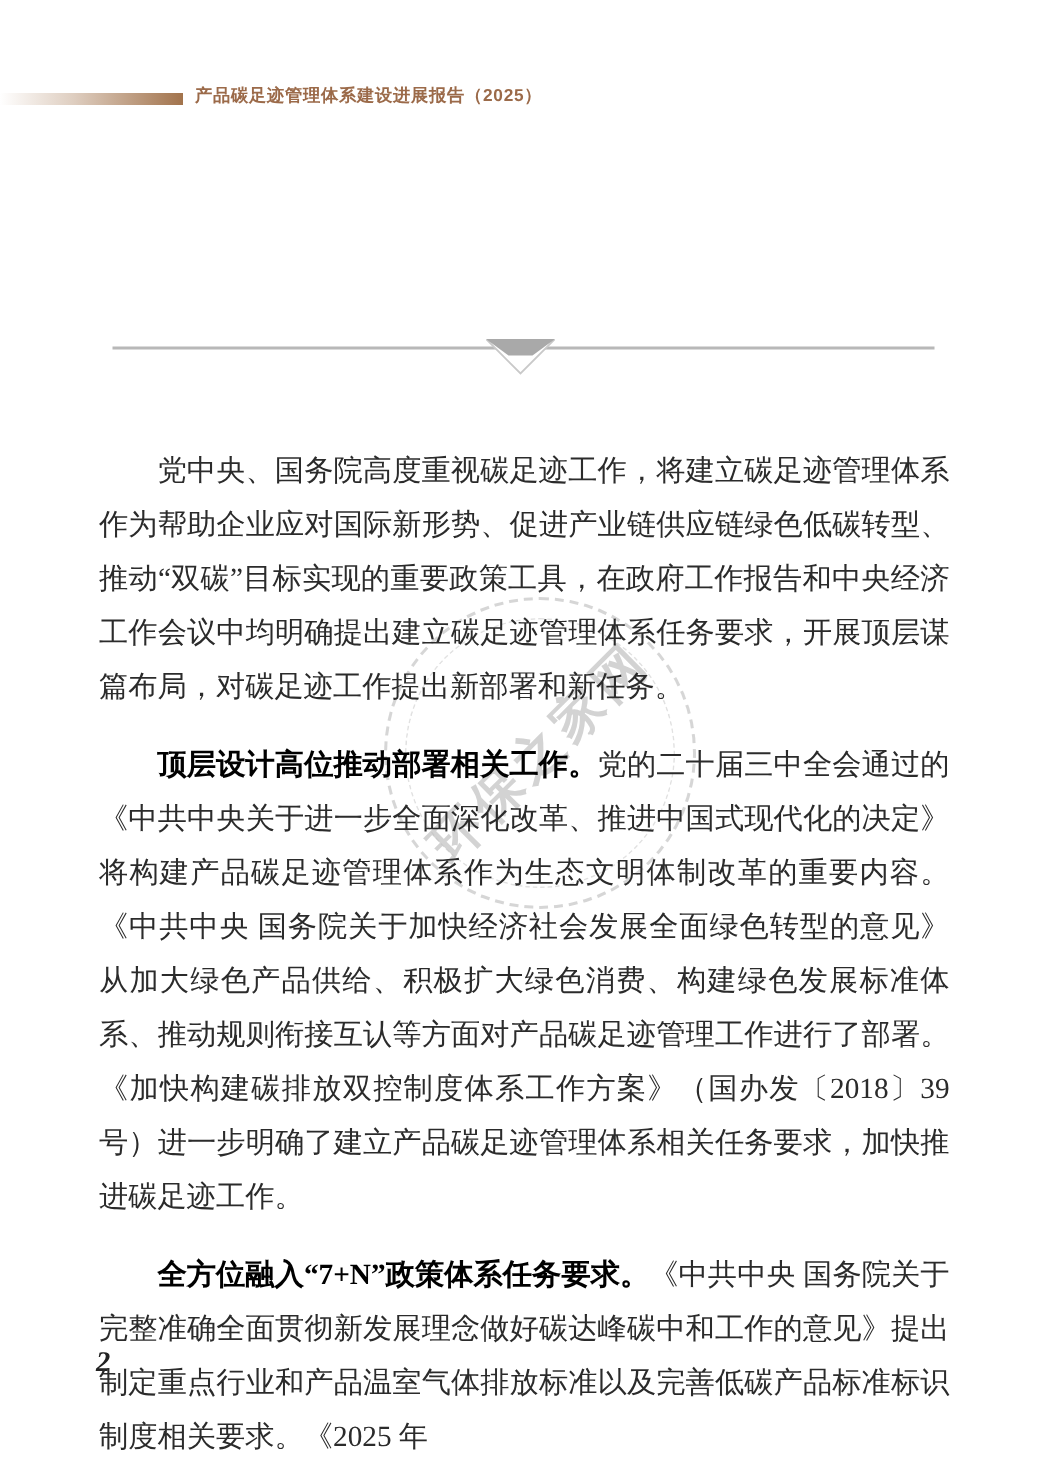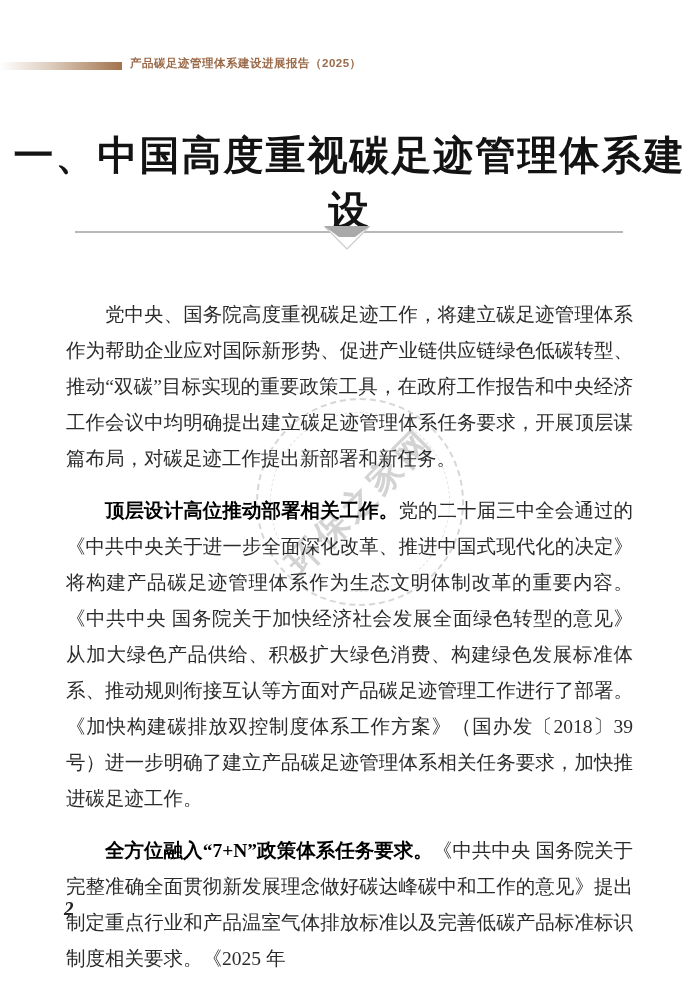--- a/index.html
+++ b/index.html
@@ -109,21 +109,20 @@
   }
 </style>
 </head>
 <body>
 
 <div class="page">
 
   <div class="header-bar"></div>
   <div class="header-title">产品碳足迹管理体系建设进展报告（2025）</div>
 
-  <h1 class="section-title">一、中国高度重视碳足迹管理体系建设</h1>
 
   <div class="divider-line"></div>
   <svg class="divider-tri" viewBox="0 0 46 24" xmlns="http://www.w3.org/2000/svg">
     <polygon points="1,1 45,1 23,23" fill="#ffffff" stroke="#c9c9c9" stroke-width="1.2"></polygon>
     <polygon points="0,0 46,0 31,11 15,11" fill="#a9a9a9"></polygon>
   </svg>
 
   <div class="watermark">
     <div class="watermark-inner"></div>
     <span class="watermark-text">环保之家网</span>

